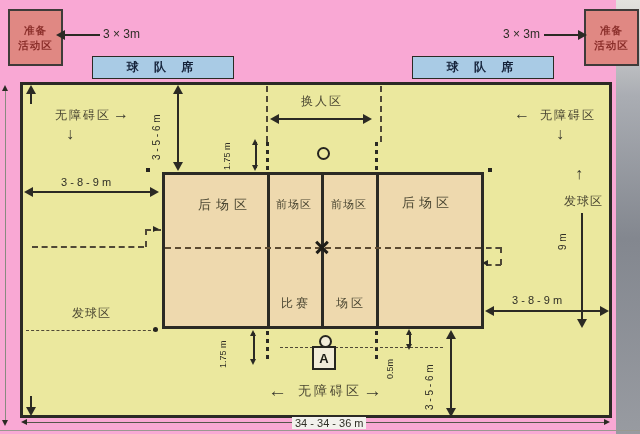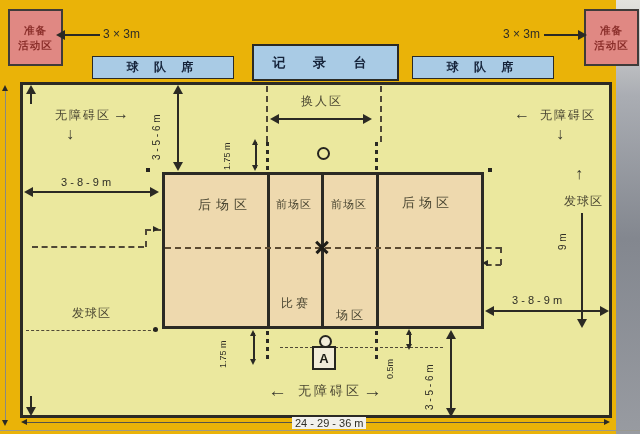--- a/index.html
+++ b/index.html
@@ -1,18 +1,18 @@
 <!DOCTYPE html>
 <html><head>
 <meta charset="utf-8">
 <style>
   html,body{margin:0;padding:0;background:#e9e8e4;}
   #stage{
     position:relative;width:640px;height:434px;overflow:hidden;
-    background:#eab308;
+    background:#f9a8d4;
     font-family:"Liberation Sans","DejaVu Sans",sans-serif;
     color:#33322a;
   }
   .abs{position:absolute;}
   
   .prep{background:#e08883;border:2px solid #3f3b39;display:flex;flex-direction:column;
         align-items:center;justify-content:center;font-size:10.5px;font-weight:bold;
         color:#8b2f2b;line-height:1.35;letter-spacing:1px;}
   .bench{background:#a9cbe5;border:1.5px solid #2b2a24;display:flex;align-items:center;
          justify-content:center;font-size:12px;color:#15233a;letter-spacing:6px;font-weight:bold;}
@@ -77,21 +77,20 @@
   <div class="abs prep" style="left:584px;top:9px;width:51px;height:53px;">
     <span>准备</span>
     <span>活动区</span>
   </div>
   <div class="abs hl" style="left:544px;top:34px;width:36px;"></div>
   <div class="abs tri r" style="left:578px;top:30px;"></div>
   <div class="abs dim" style="left:503px;top:27px;font-size:12px;">3 × 3m</div>
 
   <div class="abs bench" style="left:92px;top:56px;width:140px;height:21px;">球 队 席</div>
   <div class="abs bench" style="left:412px;top:56px;width:140px;height:21px;">球 队 席</div>
-  <div class="abs recorder" style="left:252px;top:44px;width:143px;height:33px;">记 录 台</div>
 
   <div class="abs freezone" style="left:20px;top:82px;width:592px;height:336px;"></div>
 
   <div class="abs vdash" style="left:266px;top:86px;height:56px;"></div>
   <div class="abs vdash" style="left:380px;top:86px;height:56px;"></div>
   <div class="abs vdot" style="left:266px;top:142px;height:30px;"></div>
   <div class="abs vdot" style="left:375px;top:142px;height:30px;"></div>
 
   <div class="abs lbl" style="left:301px;top:93px;font-size:12px;letter-spacing:2px;">换人区</div>
   <div class="abs hl" style="left:276px;top:118px;width:93px;"></div>
@@ -124,21 +123,21 @@
     <div class="cline" style="left:156px;"></div>
     <div class="cline" style="left:211px;"></div>
     <div class="hdash oncourt" style="position:absolute;left:0;top:72px;width:100%;"></div>
   </div>
 
   <div class="abs lbl" style="left:198px;top:196px;font-size:13px;letter-spacing:5px;">后场区</div>
   <div class="abs lbl" style="left:276px;top:197px;font-size:11px;letter-spacing:1px;">前场区</div>
   <div class="abs lbl" style="left:331px;top:197px;font-size:11px;letter-spacing:1px;">前场区</div>
   <div class="abs lbl" style="left:402px;top:194px;font-size:13px;letter-spacing:4px;">后场区</div>
   <div class="abs lbl" style="left:281px;top:295px;font-size:12px;letter-spacing:3px;">比赛</div>
-  <div class="abs lbl" style="left:336px;top:307px;font-size:12px;letter-spacing:3px;">场区</div>
+  <div class="abs lbl" style="left:336px;top:295px;font-size:12px;letter-spacing:3px;">场区</div>
 
   <div class="abs cross" style="left:315px;top:240px;">
     <span class="c1"></span>
       <span class="c2"></span>
   </div>
 
   <div class="abs hdash" style="left:32px;top:246px;width:112px;"></div>
   <div class="abs vdash" style="left:145px;top:229px;height:18px;"></div>
   <div class="abs hdash" style="left:145px;top:229px;width:16px;"></div>
   <div class="abs tri sm r" style="left:153px;top:226px;"></div>
@@ -201,16 +200,16 @@
   <div class="abs tri sm d" style="left:2px;top:420px;"></div>
   <div class="abs vt" style="left:3px;top:318px;">15 - 19 - 21 m</div>
   <div class="abs vl" style="left:30px;top:92px;height:12px;"></div>
   <div class="abs tri u" style="left:26px;top:85px;"></div>
   <div class="abs vl" style="left:30px;top:396px;height:12px;"></div>
   <div class="abs tri d" style="left:26px;top:407px;"></div>
 
   <div class="abs hl thin" style="left:25px;top:422px;width:583px;background:#55544a;"></div>
   <div class="abs tri sm l" style="left:21px;top:419px;"></div>
   <div class="abs tri sm r" style="left:604px;top:419px;"></div>
-  <div class="abs dim" style="left:292px;top:417px;background:#f2f1ed;padding:0 3px;">24 - 29 - 36 m</div>
+  <div class="abs dim" style="left:292px;top:417px;background:#f2f1ed;padding:0 3px;">34 - 34 - 36 m</div>
   <div class="abs hl thin" style="left:0;top:430px;width:640px;background:#9a998f;"></div>
 
 </div>
 
 </body></html>

